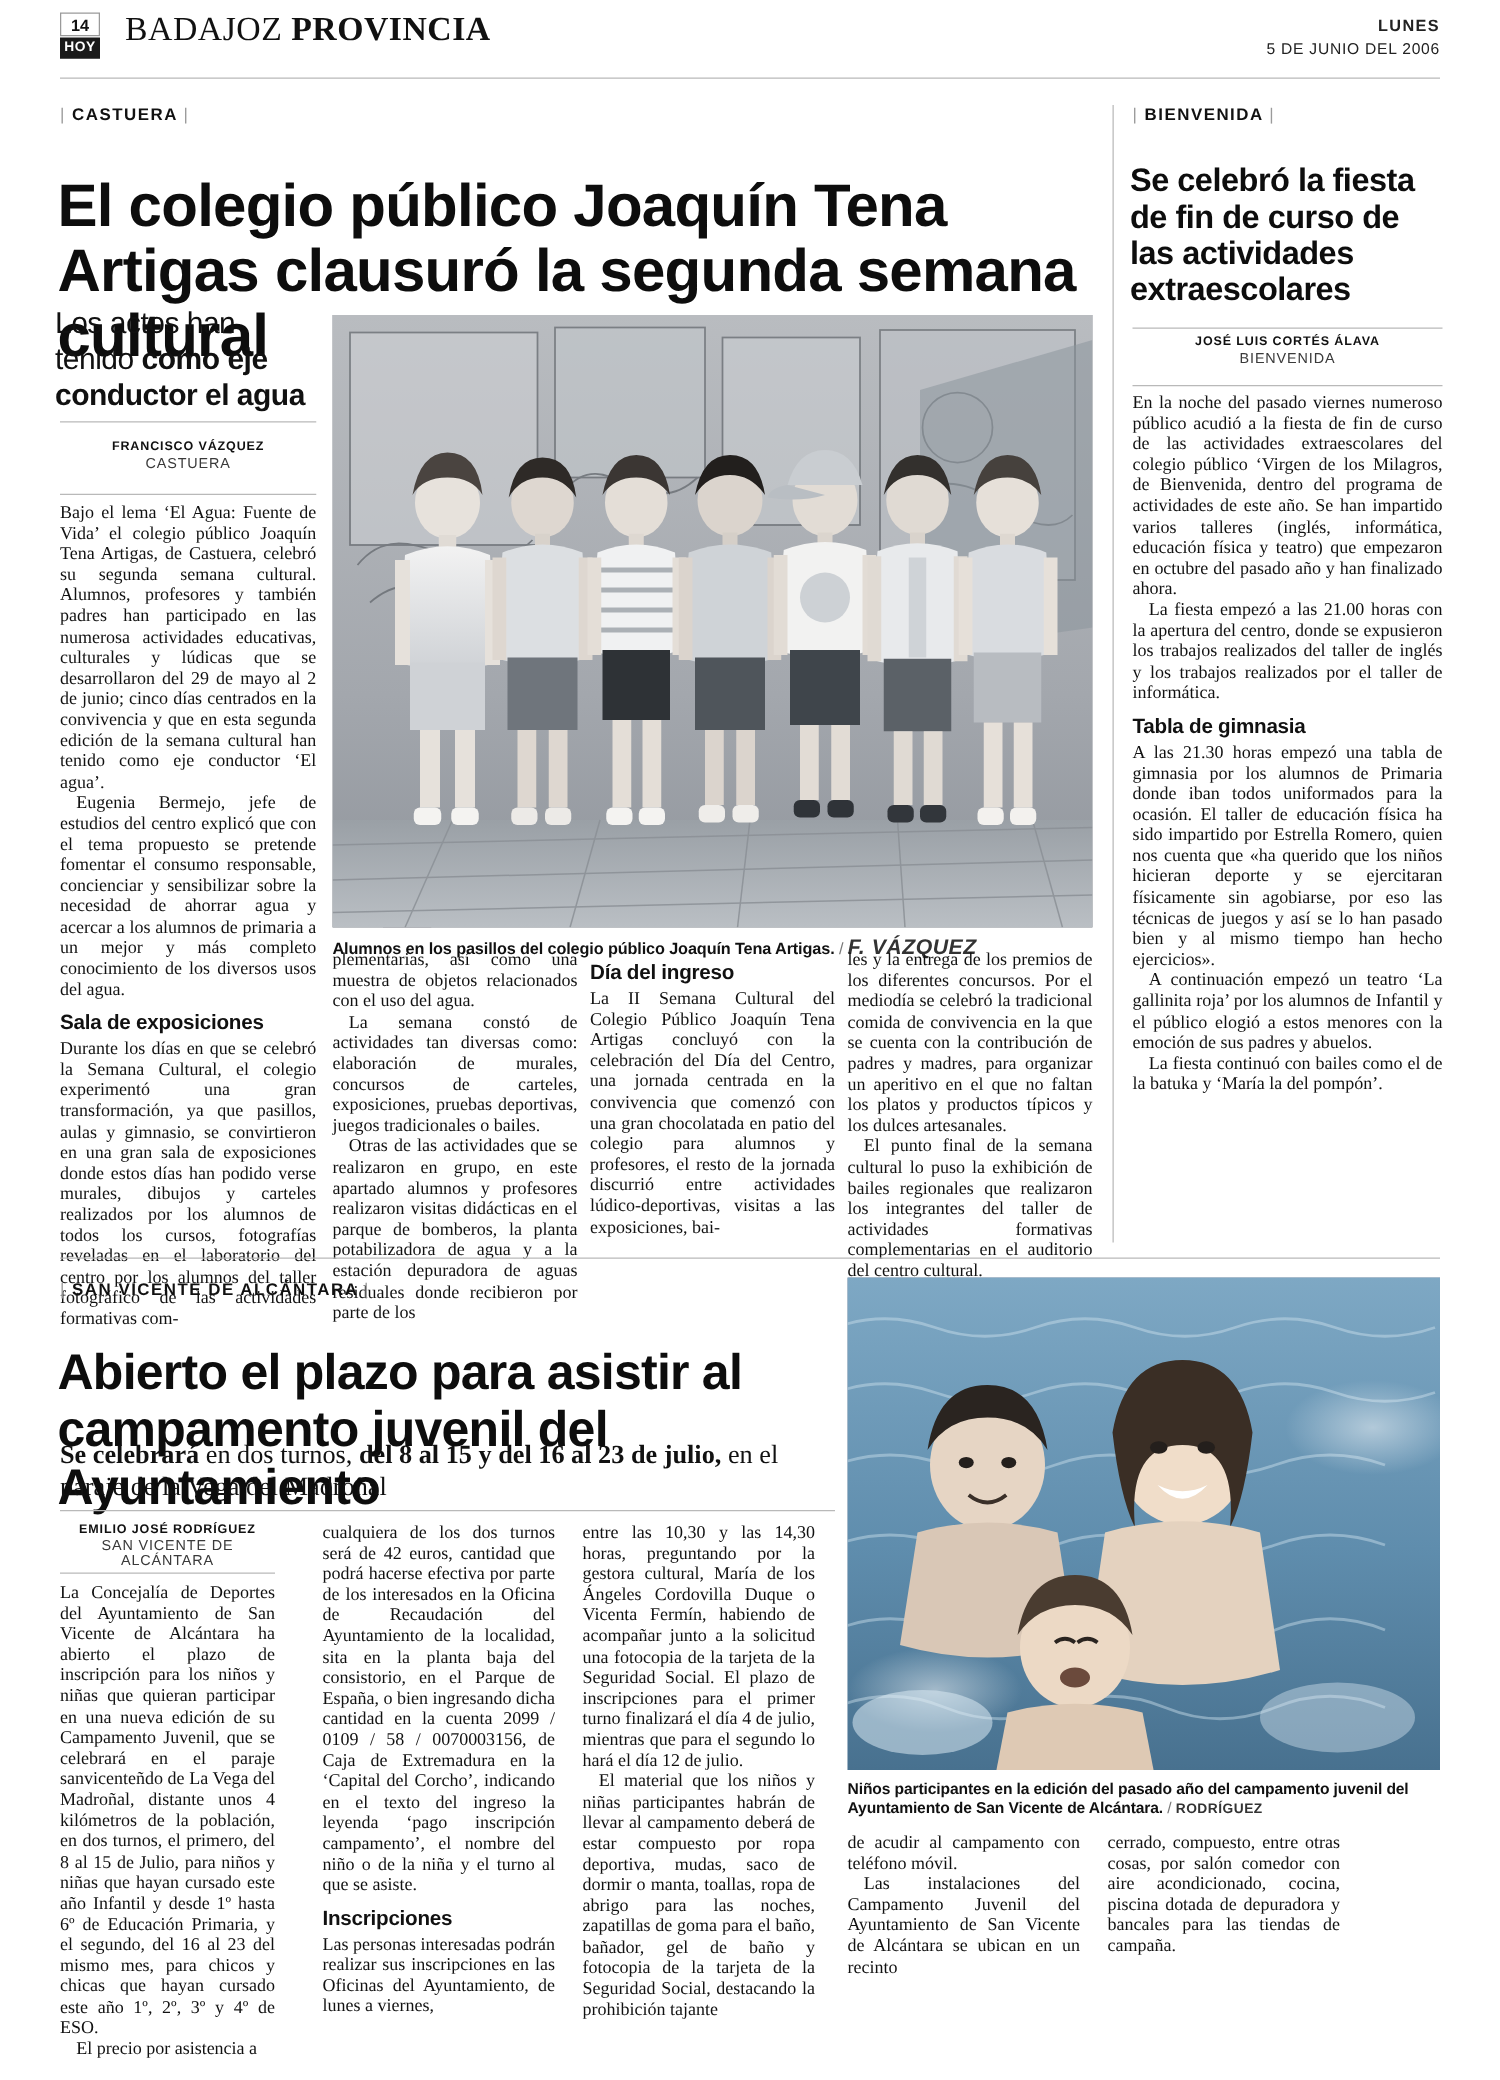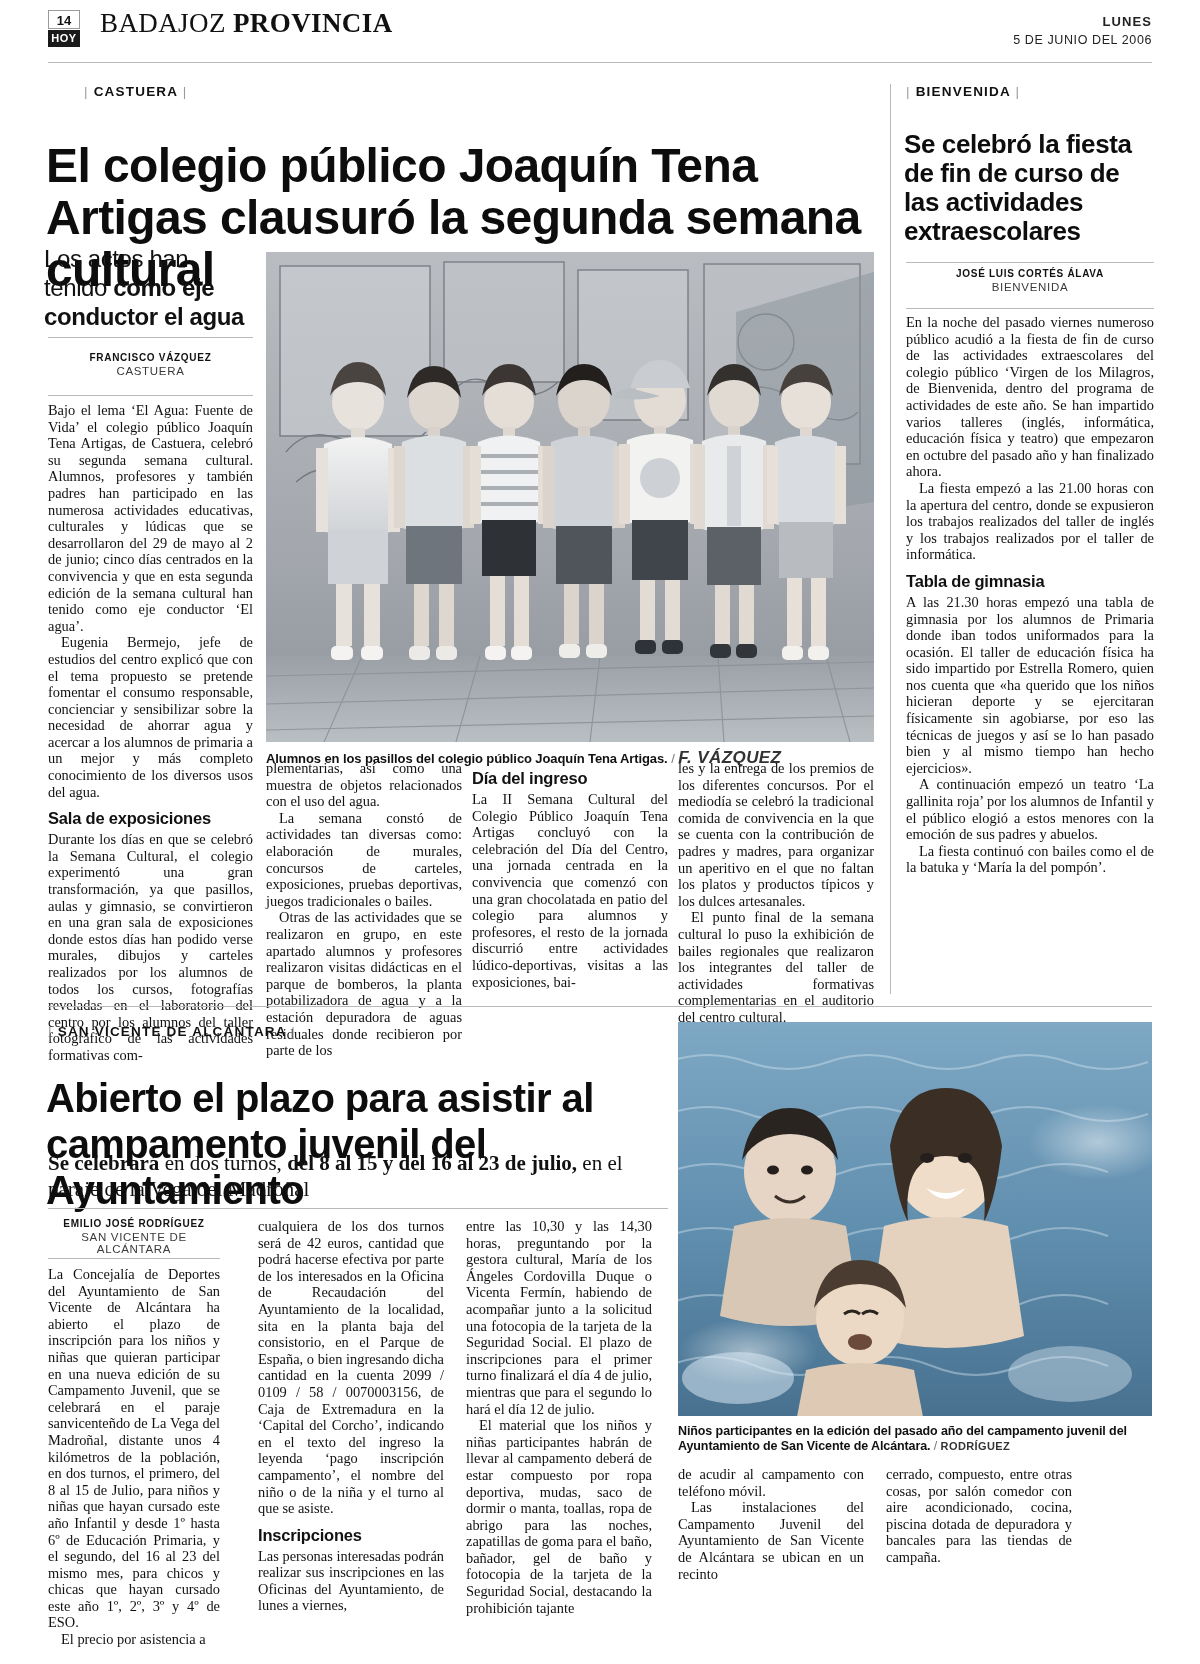--- a/index.html
+++ b/index.html
@@ -35,21 +35,21 @@
   .byline .where{font-size:11.5px;letter-spacing:.7px;color:#3a3a3a;margin-top:2px;}
   .hr{border-top:1px solid #b9b9b9;}
   .subhead{font-family:"Liberation Sans",sans-serif;font-weight:700;font-size:16.5px;
       color:#111;margin:9px 0 3px 0;letter-spacing:-.2px;}
   .body p{margin:0;font-size:14.4px;line-height:16.6px;text-align:justify;
       text-justify:inter-word;hyphens:auto;}
   .body p + p{text-indent:13px;}
   .col{position:absolute;}
 
   
-  #kicker-castuera{position:absolute;left:48px;top:84px;margin-left:36px;}
+  #kicker-castuera{position:absolute;left:48px;top:84px;}
   #headline-main{position:absolute;left:46px;top:108px;width:830px;font-size:48px;line-height:52px;}
   #standfirst{position:absolute;left:44px;top:244px;width:205px;
       font-family:"Liberation Sans",sans-serif;font-size:24px;line-height:29px;
       font-weight:400;color:#111;letter-spacing:-.4px;}
   #standfirst .b{font-weight:700;}
   #rule-sf{position:absolute;left:48px;top:337px;width:205px;}
   #byline-1{position:absolute;left:48px;top:352px;width:205px;}
   #rule-by1{position:absolute;left:48px;top:395px;width:205px;}
   #col1{left:48px;top:402px;width:205px;}
   #col2{left:266px;top:760px;width:196px;}

